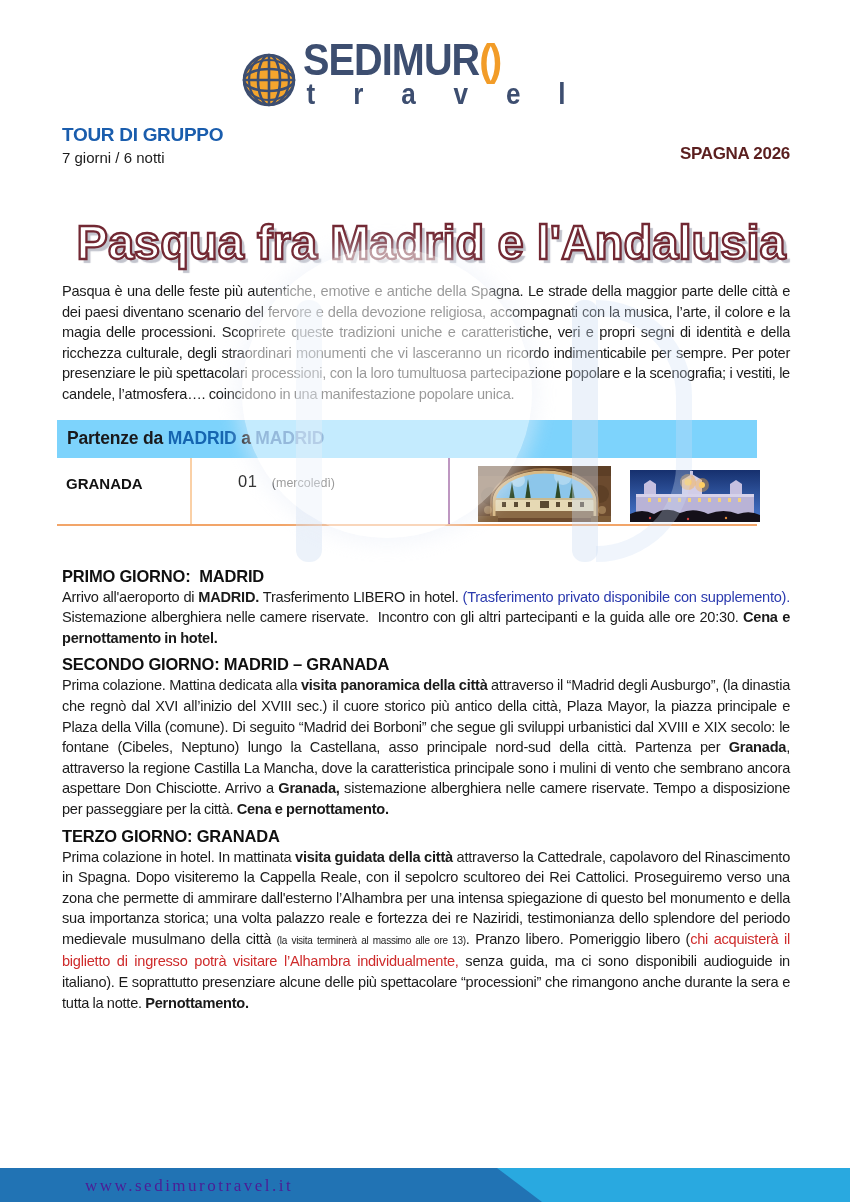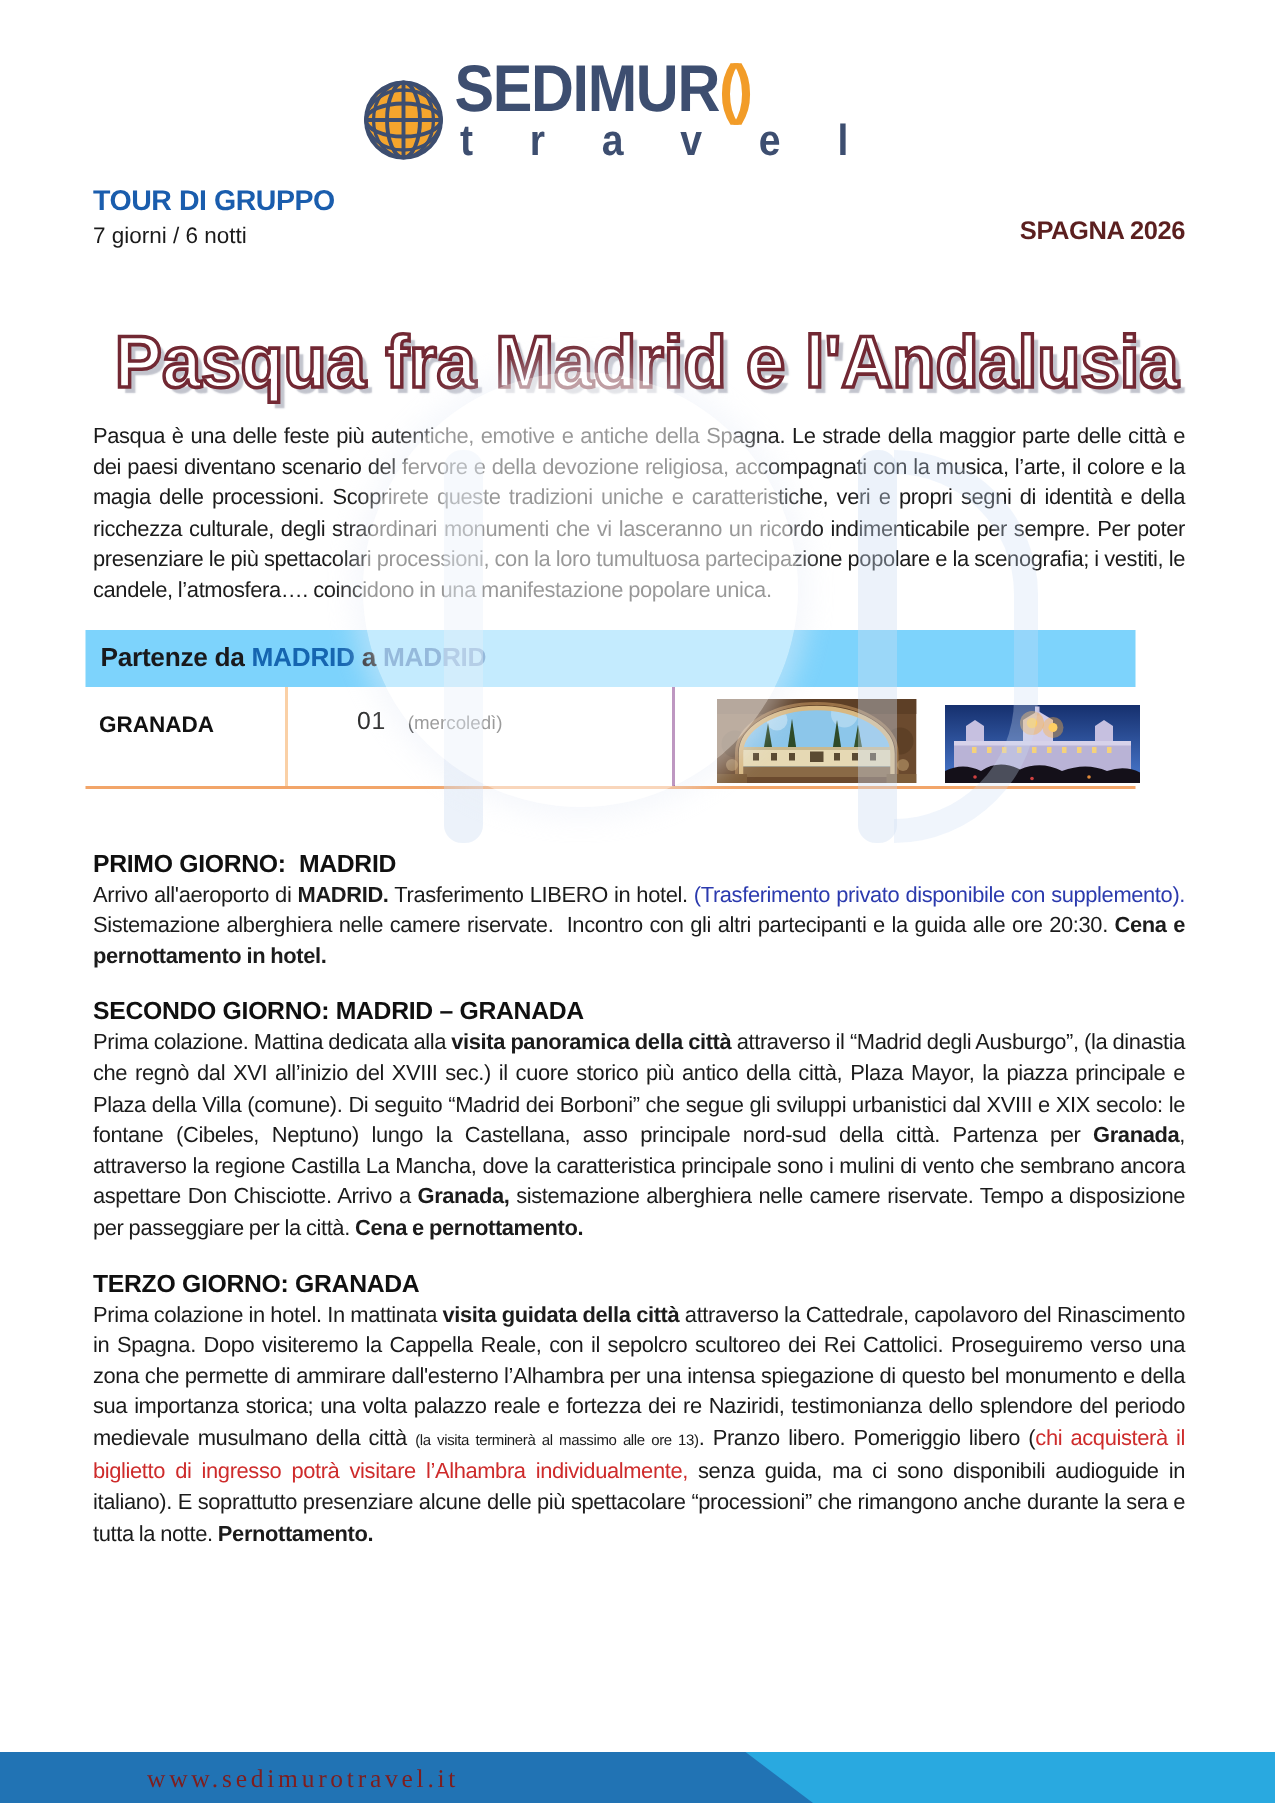--- a/index.html
+++ b/index.html
@@ -67,28 +67,28 @@
   .dep-cell{box-sizing:border-box;}
   .cell-month{width:135px;border-right:2px solid #fad0a6;padding:17px 0 0 9px;font-weight:700;font-size:15px;color:#111;}
   .cell-day{width:225px;border-right:2px solid #701a75;padding:14px 0 0 13px;margin-left:33px;}
   .day-num{font-size:16.5px;color:#2e2e2e;letter-spacing:0.5px;}
   .day-week{font-size:12.5px;color:#222;margin-left:10px;}
   .cell-photos{flex:1;position:relative;}
   .photo{position:absolute;top:8px;display:block;}
   .photo1{left:28px;width:133px;height:56px;}
   .photo2{left:180px;width:130px;height:52px;top:12px;}
   
-  .day-section{margin-top:16px;}
+  .day-section{margin-top:6px;}
   .day-section.first{margin-top:40px;}
   .day-heading{font-size:16.5px;font-weight:700;color:#101010;letter-spacing:-0.2px;line-height:20px;margin-bottom:1px;}
   
   .footer{position:absolute;left:0;bottom:0;width:850px;height:34px;z-index:5;}
   .footer svg{display:block;}
-  .footer-url{position:absolute;left:98px;top:0;height:22px;line-height:35px;
-    font-family:"Liberation Serif", serif;font-size:17px;color:#7f1d1d;letter-spacing:2.5px;}
+  .footer-url{position:absolute;left:85px;top:0;height:22px;line-height:35px;
+    font-family:"Liberation Serif", serif;font-size:17px;color:#4c1d95;letter-spacing:2.5px;}
 </style>
 </head>
 <body>
 
 <div class="page">
 
   <div class="watermark">
     <div class="wm-bar wm-bar1"></div>
     <div class="wm-bar wm-bar2"></div>
     <div class="wm-arc"></div>

